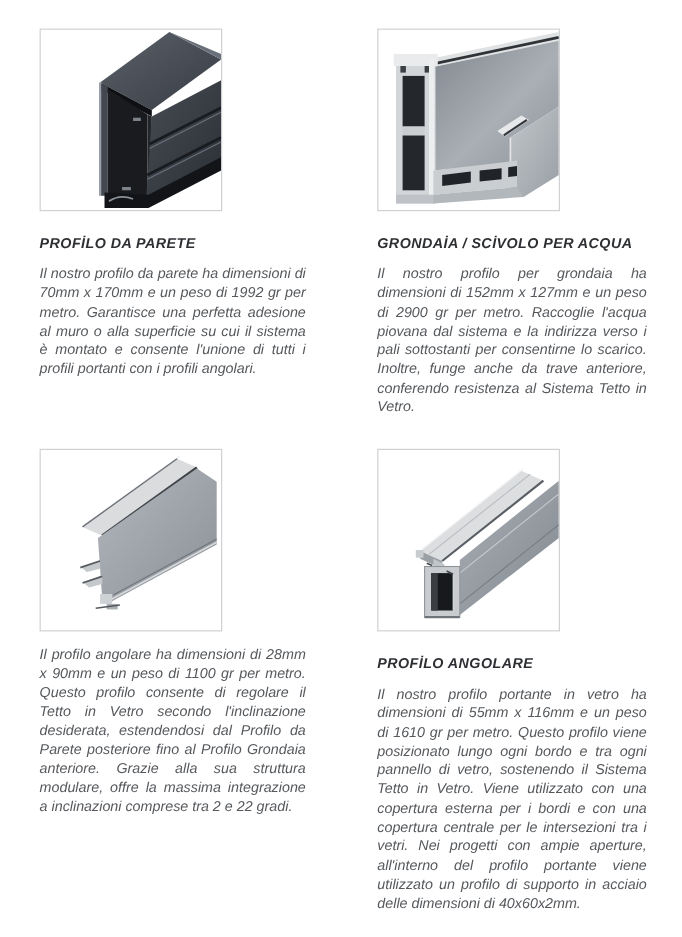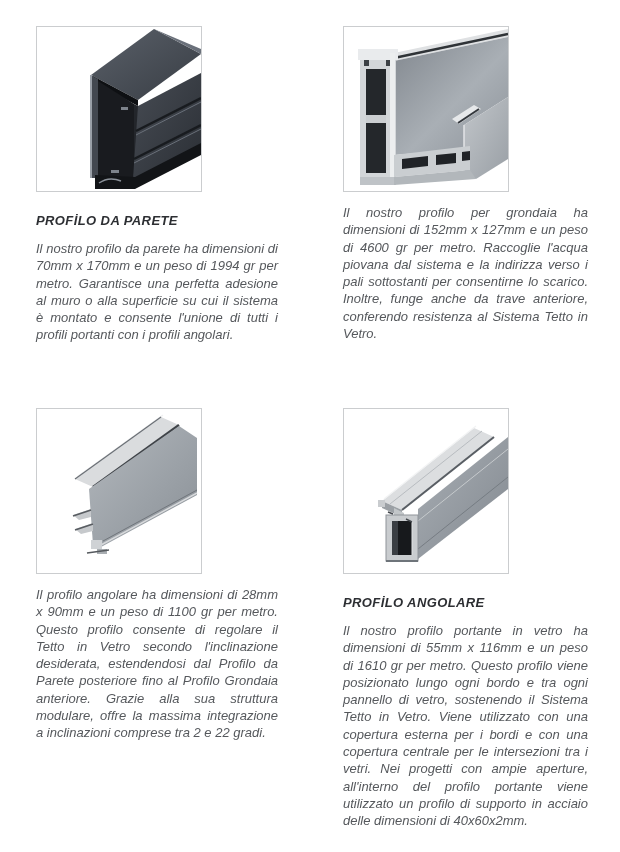--- a/index.html
+++ b/index.html
@@ -82,21 +82,21 @@
         <line x1="99" y1="108" x2="164" y2="75" stroke="#6a707a" stroke-width="1"></line>
         <line x1="97" y1="132" x2="164" y2="98" stroke="#181b1f" stroke-width="2.5"></line>
         <line x1="97" y1="136" x2="164" y2="102" stroke="#6a707a" stroke-width="1"></line>
         <polygon points="58,148 98,150 164,116 164,128 98,162 58,162" fill="#121417"></polygon>
         <path d="M62,156 q10,-7 22,-2" stroke="#8b9199" stroke-width="1.5" fill="none"></path>
         <rect x="84" y="80" width="7" height="3" fill="#7d838b"></rect>
         <rect x="74" y="143" width="8" height="3" fill="#7d838b"></rect>
       </svg>
     </div>
     <h2 class="sec-heading">PROFİLO DA PARETE</h2>
-    <p class="sec-body">Il nostro profilo da parete ha dimensioni di 70mm x 170mm e un peso di 1994 gr per metro. Garantisce una perfetta adesione al muro o alla superficie su cui il sistema è montato e consente l'unione di tutti i profili portanti con i profili angolari.</p>
+    <p class="sec-body">Il nostro profilo da parete ha dimensioni di 70mm x 170mm e un peso di 1992 gr per metro. Garantisce una perfetta adesione al muro o alla superficie su cui il sistema è montato e consente l'unione di tutti i profili portanti con i profili angolari.</p>
   </div>
 
   <div class="section">
     <div class="img-box">
       <svg width="164" height="164" viewBox="0 0 164 164">
         <defs>
           <linearGradient id="g2inner" x1="0" y1="0" x2="1" y2="1">
             <stop offset="0" stop-color="#81878e"></stop>
               <stop offset="0.55" stop-color="#a9afb5"></stop>
               <stop offset="1" stop-color="#8d939a"></stop>
@@ -122,21 +122,22 @@
         <line x1="114" y1="96" x2="135" y2="82" stroke="#33373c" stroke-width="2"></line>
         <polygon points="120,98 164,70 164,132 132,152 120,146" fill="url(#g2right)"></polygon>
         <line x1="120" y1="98" x2="120" y2="146" stroke="#e3e5e7" stroke-width="1.5"></line>
         <polygon points="50,128 126,119 126,143 50,150" fill="#caced1"></polygon>
         <polygon points="58,132 84,129 84,139 58,142" fill="#202327"></polygon>
         <polygon points="92,128 112,126 112,136 92,138" fill="#202327"></polygon>
         <polygon points="118,125 126,124 126,133 118,134" fill="#202327"></polygon>
         <polygon points="50,150 126,143 132,152 50,158" fill="#b2b7bb"></polygon>
       </svg>
     </div>
-    <p class="sec-body">Il nostro profilo per grondaia ha dimensioni di 152mm x 127mm e un peso di 4600 gr per metro. Raccoglie l'acqua piovana dal sistema e la indirizza verso i pali sottostanti per consentirne lo scarico. Inoltre, funge anche da trave anteriore, conferendo resistenza al Sistema Tetto in Vetro.</p>
+    <h2 class="sec-heading">GRONDAİA / SCİVOLO PER ACQUA</h2>
+    <p class="sec-body">Il nostro profilo per grondaia ha dimensioni di 152mm x 127mm e un peso di 2900 gr per metro. Raccoglie l'acqua piovana dal sistema e la indirizza verso i pali sottostanti per consentirne lo scarico. Inoltre, funge anche da trave anteriore, conferendo resistenza al Sistema Tetto in Vetro.</p>
   </div>
 
   <div class="section">
     <div class="img-box">
       <svg width="164" height="164" viewBox="0 0 164 164">
         <defs>
           <linearGradient id="g3web" x1="0" y1="0" x2="1" y2="1">
             <stop offset="0" stop-color="#b3b8bd"></stop>
               <stop offset="0.6" stop-color="#9aa0a6"></stop>
               <stop offset="1" stop-color="#8a9096"></stop>

